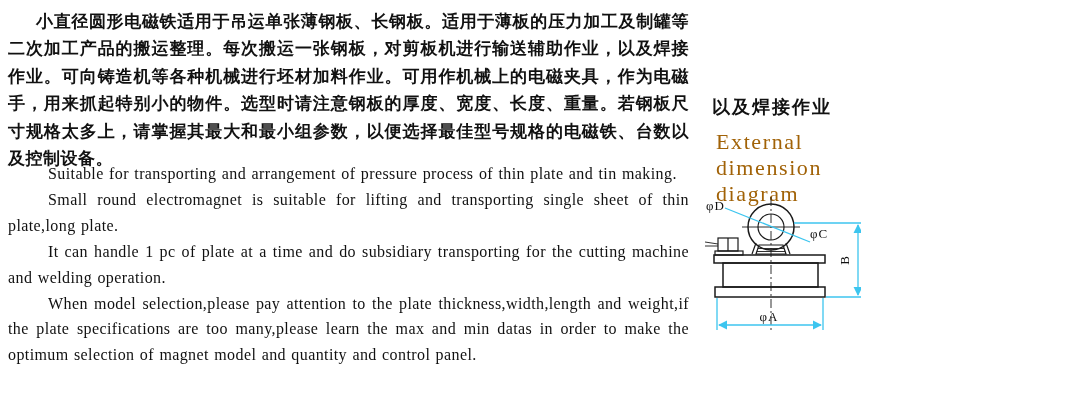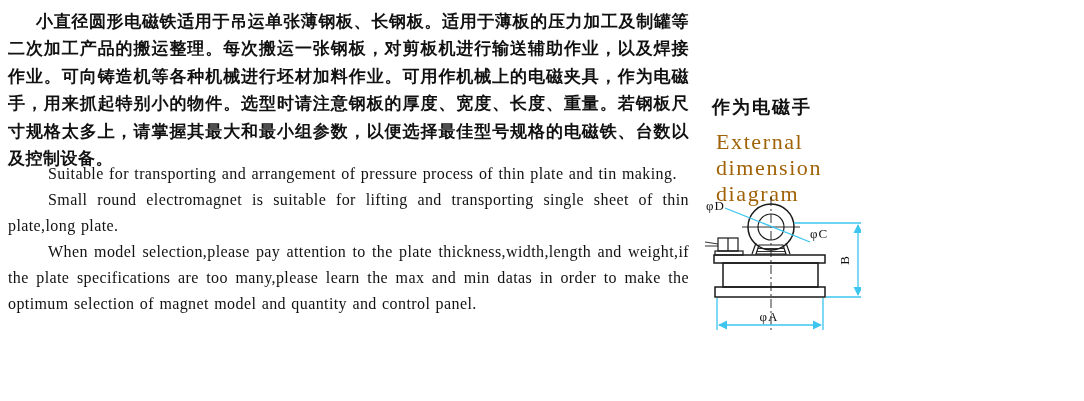--- a/index.html
+++ b/index.html
@@ -33,24 +33,25 @@
 </head>
 <body>
 
 <div class="page">
 
   <p class="zh-intro">小直径圆形电磁铁适用于吊运单张薄钢板、长钢板。适用于薄板的压力加工及制罐等二次加工产品的搬运整理。每次搬运一张钢板，对剪板机进行输送辅助作业，以及焊接作业。可向铸造机等各种机械进行坯材加料作业。可用作机械上的电磁夹具，作为电磁手，用来抓起特别小的物件。选型时请注意钢板的厚度、宽度、长度、重量。若钢板尺寸规格太多上，请掌握其最大和最小组参数，以便选择最佳型号规格的电磁铁、台数以及控制设备。</p>
 
   <div class="en-intro">
     <p>Suitable for transporting and arrangement of pressure process of thin plate and tin making.</p>
     <p>Small round electromagnet is suitable for lifting and transporting single sheet of thin plate,long plate.</p>
+    <p>It can handle 1 pc of plate at a time and do subsidiary transporting for the cutting machine and welding operation.</p>
     <p>When model selection,please pay attention to the plate thickness,width,length and weight,if the plate specifications are too many,please learn the max and min datas in order to make the optimum selection of magnet model and quantity and control panel.</p>
   </div>
 
-  <h3 class="dim-title-zh">作为电磁手</h3>
+  <h3 class="dim-title-zh">以及焊接作业</h3>
   <p class="dim-title-en">External dimension diagram</p>
 
   <svg class="svg-front" width="200" height="172" viewBox="0 0 200 172">
     <defs>
       <marker id="arrF" viewBox="0 0 10 10" refX="9" refY="5" markerWidth="7" markerHeight="7" orient="auto-start-reverse">
         <path d="M0,0 L10,5 L0,10 z" fill="#3cc5ef"></path>
       </marker>
     </defs>
 
     <line class="cl" x1="81" y1="27" x2="81" y2="162"></line>

